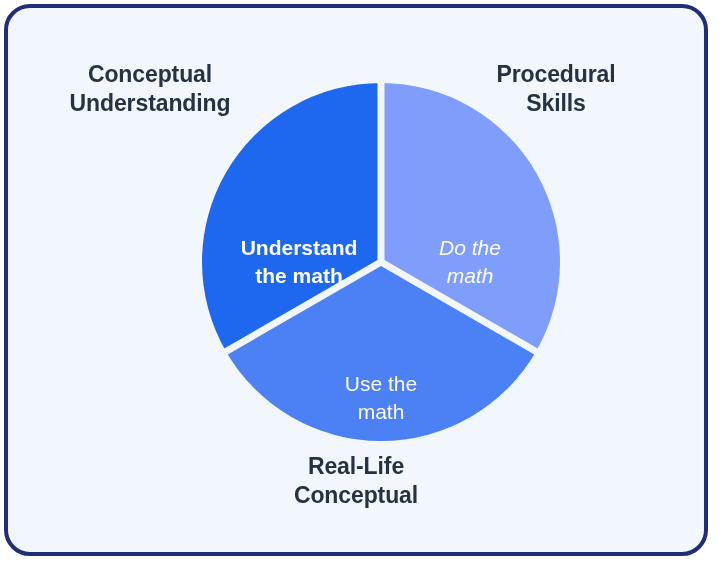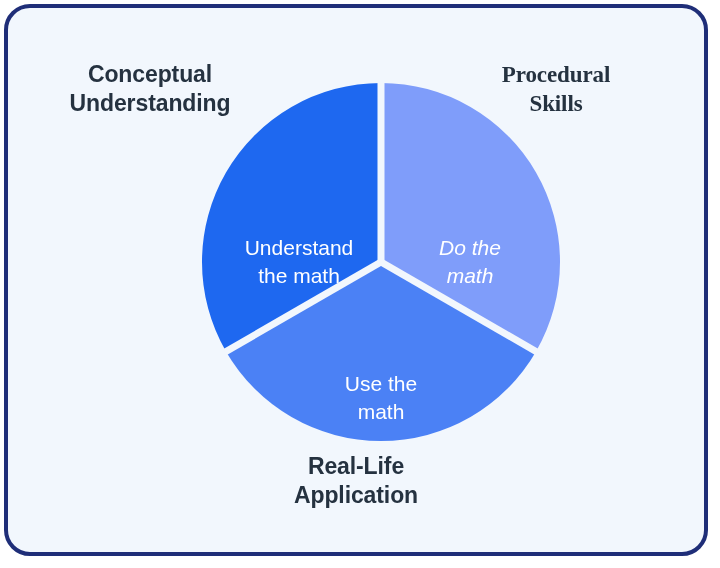--- a/index.html
+++ b/index.html
@@ -78,20 +78,21 @@
     font-weight: 400;
     text-align: center;
     white-space: pre-line;
     pointer-events: none;
   }
   
   #slice-label-0 {           
     left: 10px;
     top: 154px;
     width: 180px;
+    font-weight: bold;
   }
   #slice-label-1 {           
     left: 196px;
     top: 154px;
     width: 150px;
     font-style: italic;
   }
   #slice-label-2 {           
     left: 92px;
     top: 290px;
@@ -99,25 +100,25 @@
   }
 </style>
 </head>
 <body>
 
 <div id="frame" style="background: rgb(242, 247, 253); border-color: rgb(31, 46, 120);">
 
   <div class="outer-label" id="label-conceptual" style="color: rgb(37, 50, 64);">Conceptual
 Understanding</div>
 
-  <div class="outer-label" id="label-procedural" style="color: rgb(37, 50, 64); font-family: Liberation Serif, serif;">Procedural
+  <div class="outer-label" id="label-procedural" style="color: rgb(37, 50, 64);">Procedural
 Skills</div>
 
   <div class="outer-label" id="label-reallife" style="color: rgb(37, 50, 64);">Real-Life
-Application</div>
+Conceptual</div>
 
   <div id="pie-wrap">
     <svg id="pie-svg" viewBox="0 0 364 364">
 
       <path id="pie-slice-1" d="M 182 182 L 182 3 A 179 179 0 0 1 337.02 271.5 Z" fill="#7f9dfa"></path>
 
       <path id="pie-slice-2" d="M 182 182 L 337.02 271.5 A 179 179 0 0 1 26.98 271.5 Z" fill="#4b81f5"></path>
 
       <path id="pie-slice-0" d="M 182 182 L 26.98 271.5 A 179 179 0 0 1 182 3 Z" fill="#1e68f0"></path>
 

